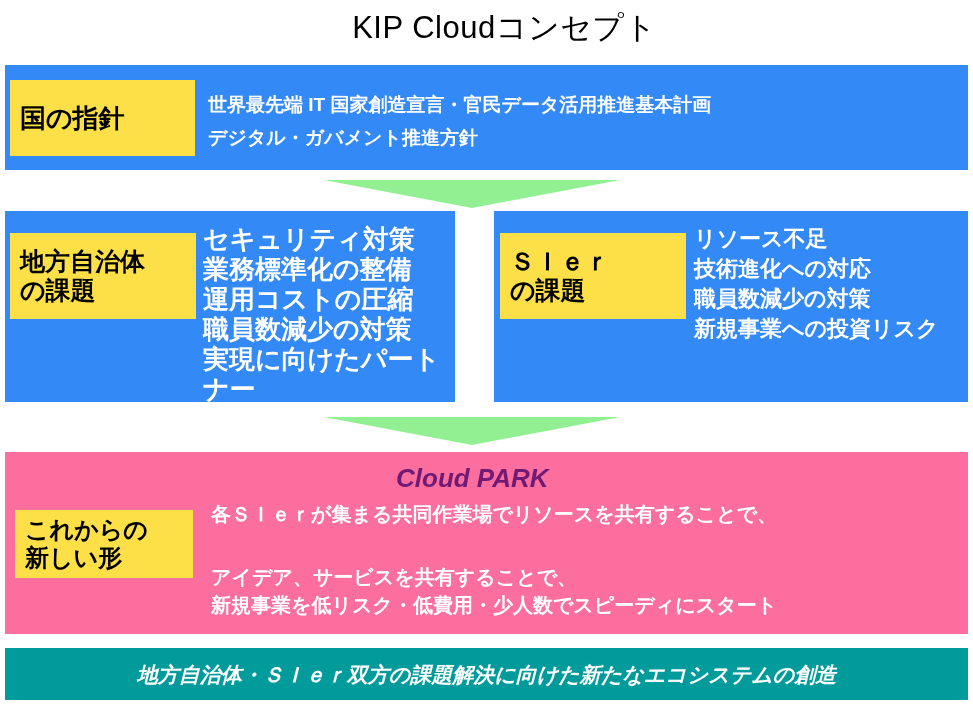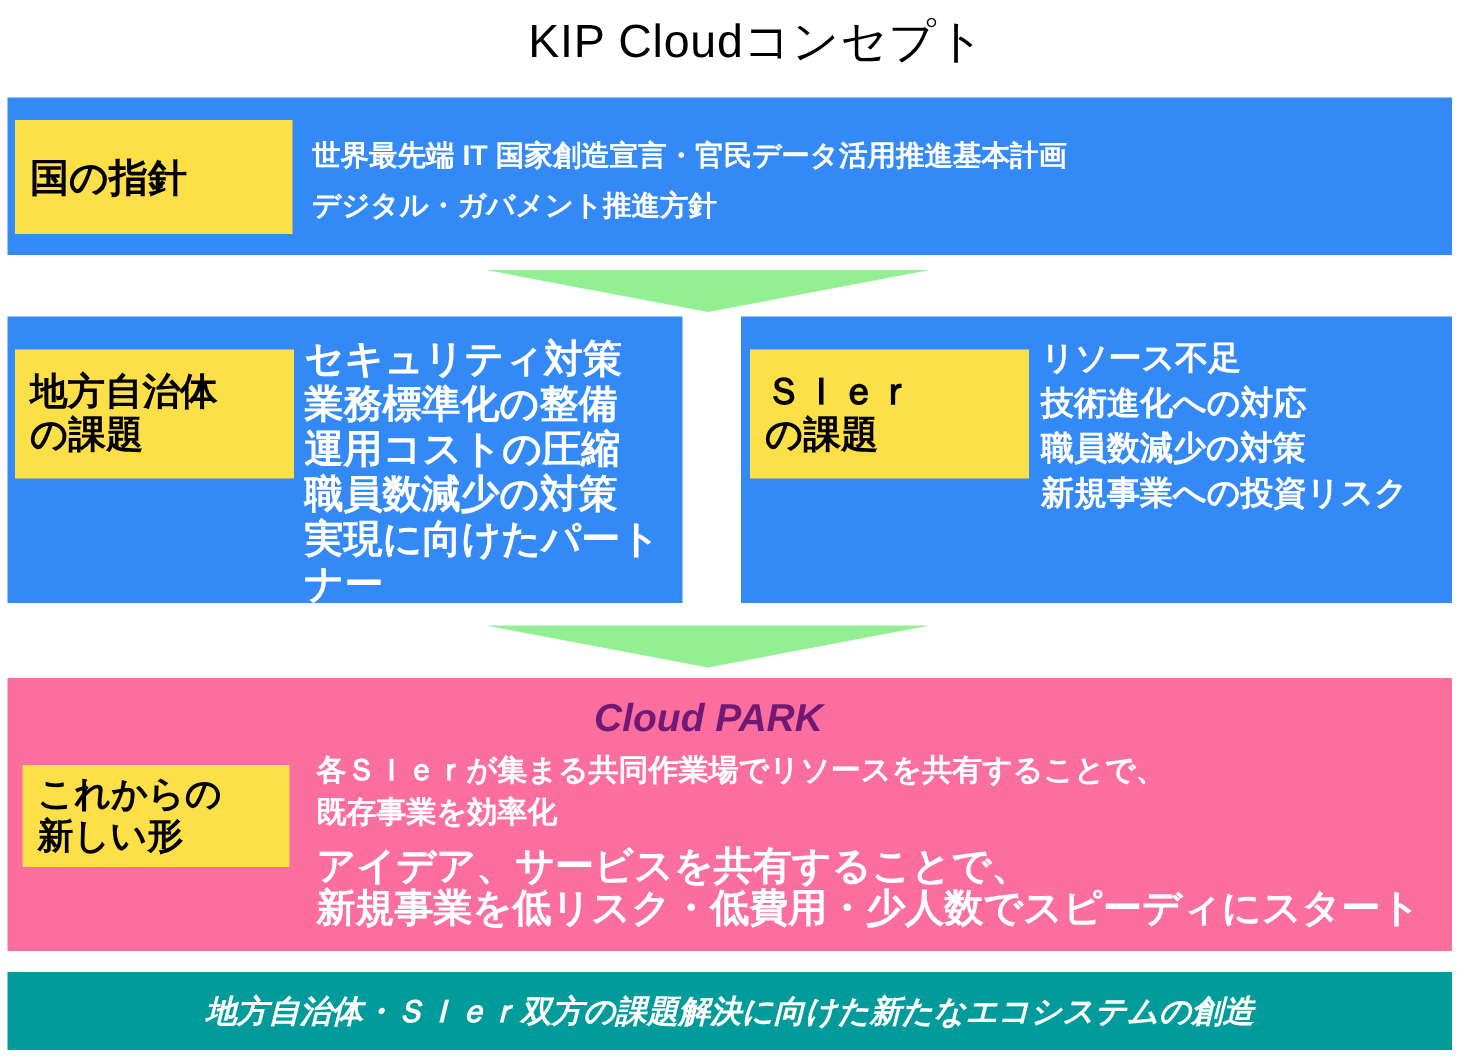--- a/index.html
+++ b/index.html
@@ -153,24 +153,23 @@
 
   <div class="chip" style="left:15px; top:510px; width:178px; height:68px; font-size:24px;">
     <span class="chip-line">これからの</span>
     <span class="chip-line">新しい形</span>
   </div>
 
   <div class="blk-head" style="left:396px; top:462px; font-size:26px; line-height:32px;">Cloud PARK</div>
 
   <div class="body-text" style="left:211px; top:500px; font-size:20px; line-height:28px;">
     <span class="ln">各ＳＩｅｒが集まる共同作業場でリソースを共有することで、</span>
-    <span class="ln">既存事業を効率化</span>
   </div>
 
-  <div class="body-text" style="left:211px; top:563px; font-size:26px; line-height:28px;">
+  <div class="body-text" style="left:211px; top:563px; font-size:20px; line-height:28px;">
     <span class="ln">アイデア、サービスを共有することで、</span>
     <span class="ln">新規事業を低リスク・低費用・少人数でスピーディにスタート</span>
   </div>
 
   <div class="band teal" style="left:5px; top:648px; width:963px; height:52px;"></div>
 
   <div class="bar-text" style="top:662px; font-size:21px; line-height:26px;">地方自治体・ＳＩｅｒ双方の課題解決に向けた新たなエコシステムの創造</div>
 
 </div>
 

